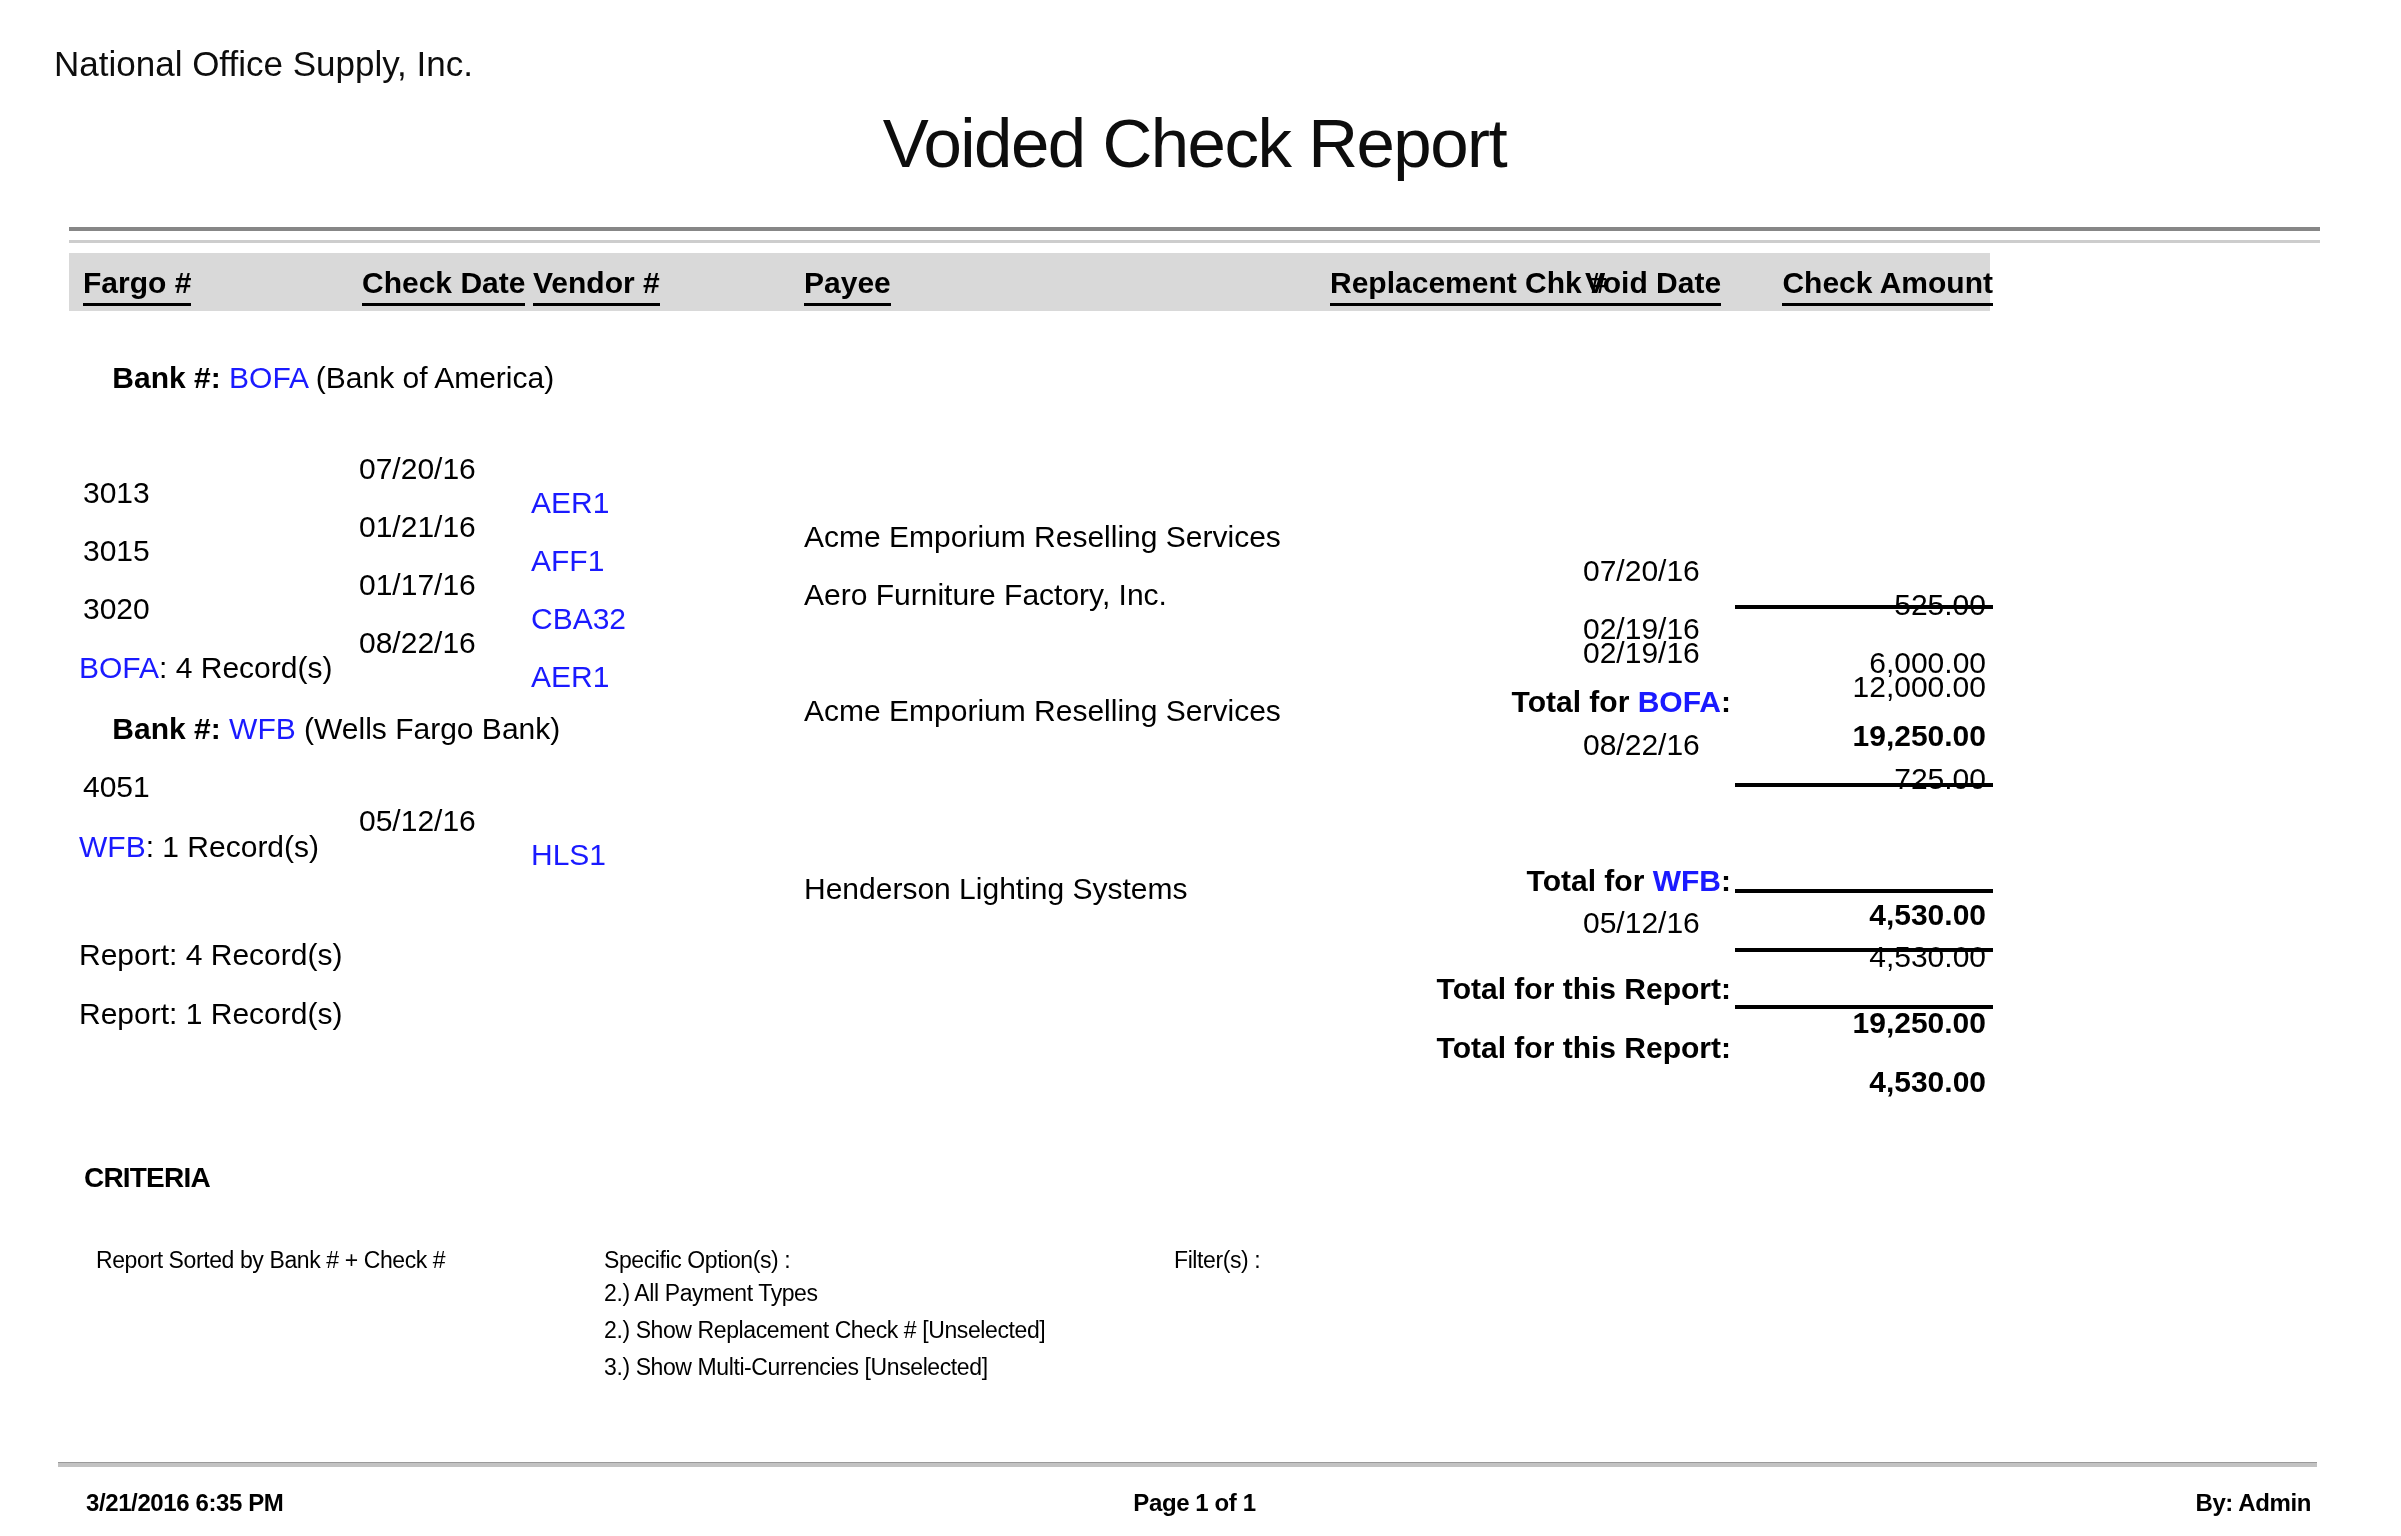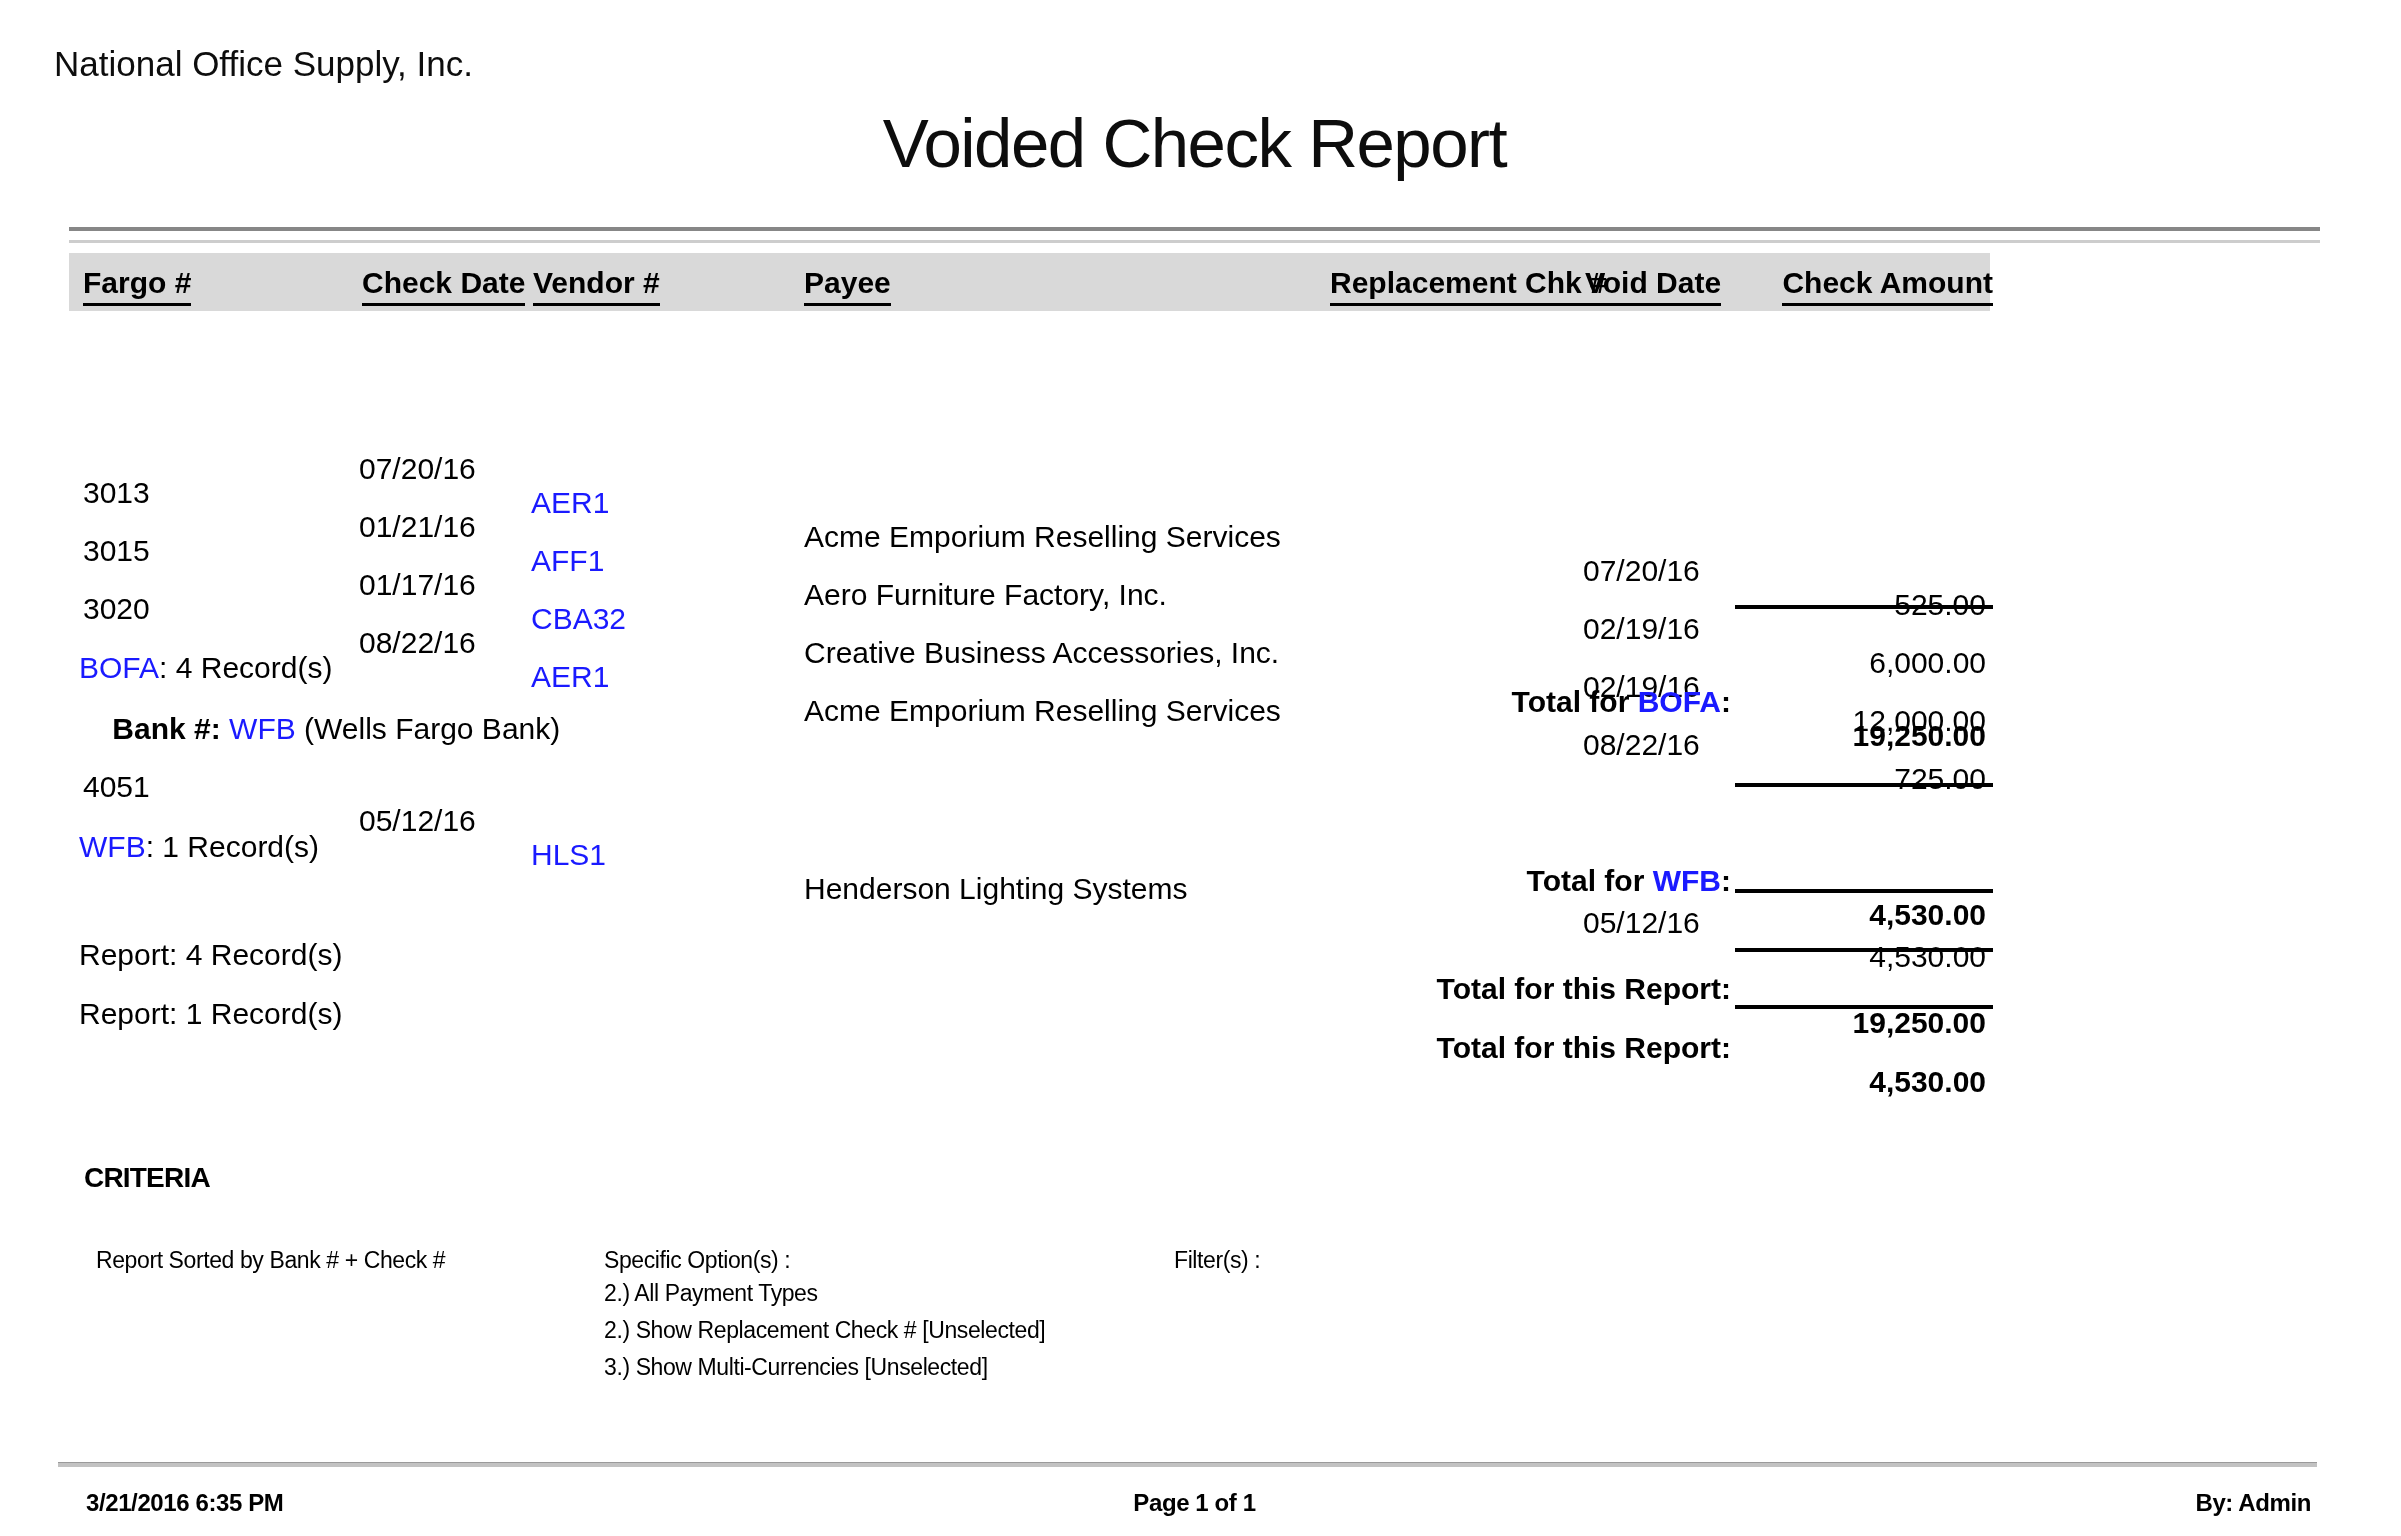--- a/index.html
+++ b/index.html
@@ -65,20 +65,23 @@
 
   <div class="abs band"></div>
   <div class="abs colhead h-check">Fargo #</div>
   <div class="abs colhead h-cdate">Check Date</div>
   <div class="abs colhead h-vendor">Vendor #</div>
   <div class="abs colhead h-payee">Payee</div>
   <div class="abs colhead h-repl">Replacement Chk #</div>
   <div class="abs colhead h-void">Void Date</div>
   <div class="abs colhead h-amt">Check Amount</div>
 
+  <div class="abs bankline" style="top:327px;">
+    <span class="bold">Bank #: </span><span class="blue">BOFA</span><span> (Bank of America)</span>
+  </div>
 
   <div class="abs row" style="top:384px;">
     <span class="c-check"></span>
     <span class="c-cdate">07/20/16</span>
     <span class="c-vendor blue">AER1</span>
     <span class="c-payee">Acme Emporium Reselling Services</span>
     <span class="c-void">07/20/16</span>
     <span class="c-amt">525.00</span>
   </div>
 
@@ -88,21 +91,20 @@
     <span class="c-vendor blue">AFF1</span>
     <span class="c-payee">Aero Furniture Factory, Inc.</span>
     <span class="c-void">02/19/16</span>
     <span class="c-amt">6,000.00</span>
   </div>
 
   <div class="abs row" style="top:500px;">
     <span class="c-check">3015</span>
     <span class="c-cdate">01/17/16</span>
     <span class="c-vendor blue">CBA32</span>
-    <span class="c-payee">Creative Business Accessories, Inc.</span>
     <span class="c-void">02/19/16</span>
     <span class="c-amt">12,000.00</span>
   </div>
 
   <div class="abs row" style="top:558px;">
     <span class="c-check">3020</span>
     <span class="c-cdate">08/22/16</span>
     <span class="c-vendor blue">AER1</span>
     <span class="c-payee">Acme Emporium Reselling Services</span>
     <span class="c-void">08/22/16</span>

